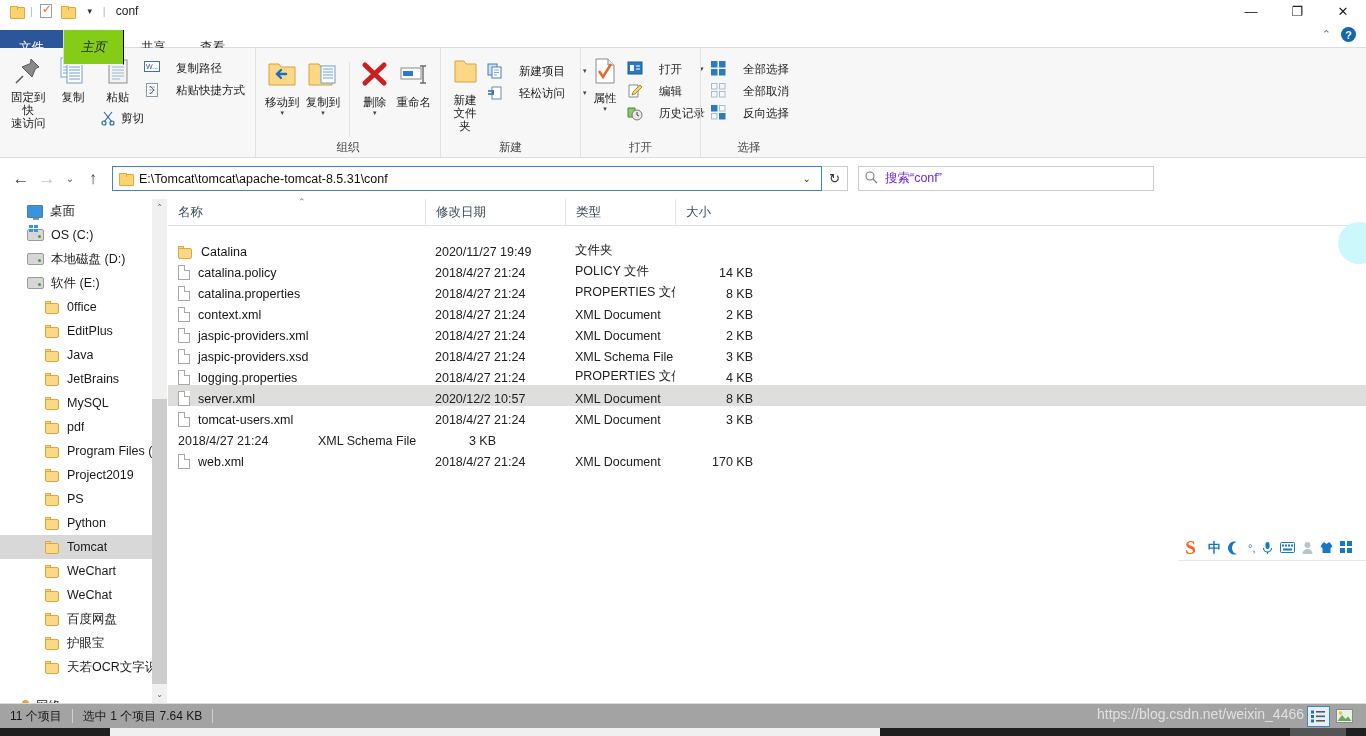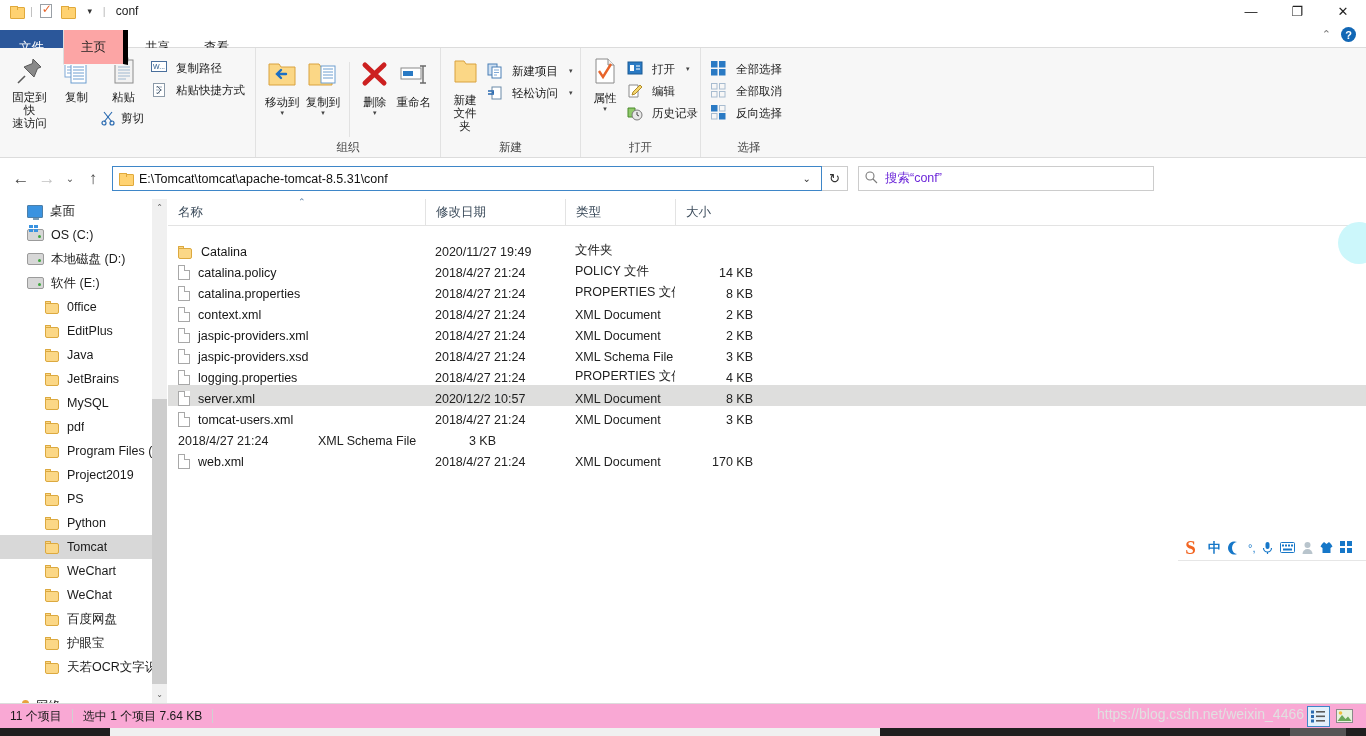--- a/index.html
+++ b/index.html
@@ -49,21 +49,21 @@
   .tabbar {
     position: absolute; left: 0; top: 22px; width: 1366px; height: 26px;
     background: #ffffff; display: flex; align-items: stretch;
     border-bottom: 1px solid #dcdcdc;
   }
   .tab {
     height: 35px; padding: 0 17px; display: flex; align-items: center;
     font-size: 12.5px; color: #1f1f1f; margin-top: 8px;
   }
   .tab.file { background: #2b579a; color: #ffffff; padding: 0 19px; }
-  .tab.active { background: #fca5a5; border-left: 1px solid #dcdcdc; border-right: 5px solid #000000; border-bottom: 1px solid #f7f7f7; position: relative; z-index: 2; }
+  .tab.active { background: #84cc16; border-left: 1px solid #dcdcdc; border-right: 1px solid #000000; border-bottom: 1px solid #f7f7f7; position: relative; z-index: 2; font-style: italic; }
   .tabbar-right { margin-left: auto; display: flex; align-items: center; gap: 10px; padding-right: 10px; }
   .chev-up { font-size: 11px; color: #7a7a7a; }
   .help-btn {
     width: 15px; height: 15px; border-radius: 50%; background: #1267b5; color: #fff;
     font-size: 11px; font-weight: bold; display: flex; align-items: center; justify-content: center;
   }
 
   
   .ribbon {
     position: absolute; left: 0; top: 48px; width: 1366px; height: 110px;
@@ -77,21 +77,21 @@
     height: 18px; text-align: center; font-size: 11.5px; color: #444; line-height: 16px;
   }
   .bigbtn {
     width: 58px; display: flex; flex-direction: column; align-items: center;
     padding: 3px 2px 0; text-align: center;
   }
   .bigbtn .lbl { font-size: 11.5px; color: #1b1b1b; line-height: 13px; margin-top: 3px; }
   .bigbtn .lbl2 { font-size: 11.5px; color: #1b1b1b; line-height: 13px; }
   .bigbtn .drop { font-size: 7px; color: #444; line-height: 7px; }
   .smallcol { display: flex; flex-direction: column; padding-top: 4px; }
-  .smallbtn { display: flex; align-items: center; gap: 9px; height: 22px; padding: 0 4px; }
+  .smallbtn { display: flex; align-items: center; gap: 16px; height: 22px; padding: 0 4px; }
   .smallbtn .lbl { font-size: 11.5px; color: #1b1b1b; white-space: nowrap; }
   .smallbtn .drop { font-size: 7px; color: #444; margin-left: 2px; }
   .ico { width: 16px; height: 16px; position: relative; flex: none; }
   .ico20 { width: 32px; height: 32px; position: relative; flex: none; }
 
   .sep-v { width: 1px; background: #e2e2e2; align-self: stretch; margin: 4px 6px 2px; }
 
   
   .addrrow {
     position: absolute; left: 0; top: 159px; width: 1366px; height: 39px;
@@ -196,21 +196,21 @@
   }
   .ime-ico { font-size: 14px; color: #1677c8; display: flex; align-items: center; }
   .sogou-s {
     width: 21px; height: 21px; color: #f26522; font-size: 19px; font-weight: bold;
     font-family: "Liberation Serif", serif; display: flex; align-items: center; justify-content: center;
   }
 
   
   .statusbar {
     position: absolute; left: 0; top: 703px; width: 1366px; height: 25px;
-    background: #f9a8d4; border-top: 1px solid #dcdcdc; display: flex; align-items: center;
+    background: #a3a3a3; border-top: 1px solid #dcdcdc; display: flex; align-items: center;
   }
   .st-txt { font-size: 12px; color: #1a1a1a; padding-left: 10px; }
   .st-div { width: 1px; height: 14px; background: #d0d0d0; margin: 0 10px; }
   .viewbtns { margin-left: auto; display: flex; align-items: center; gap: 3px; padding-right: 10px; }
   .vbtn { width: 23px; height: 21px; display: flex; align-items: center; justify-content: center; border: 1px solid transparent; }
   .vbtn.active { border: 1px solid #3e86c8; background: #e3f0fb; }
   .watermark {
     position: absolute; right: 62px; top: 706px; font-size: 14px; color: #e0e0e0;
     font-family: "Liberation Sans", sans-serif; white-space: nowrap;
   }

